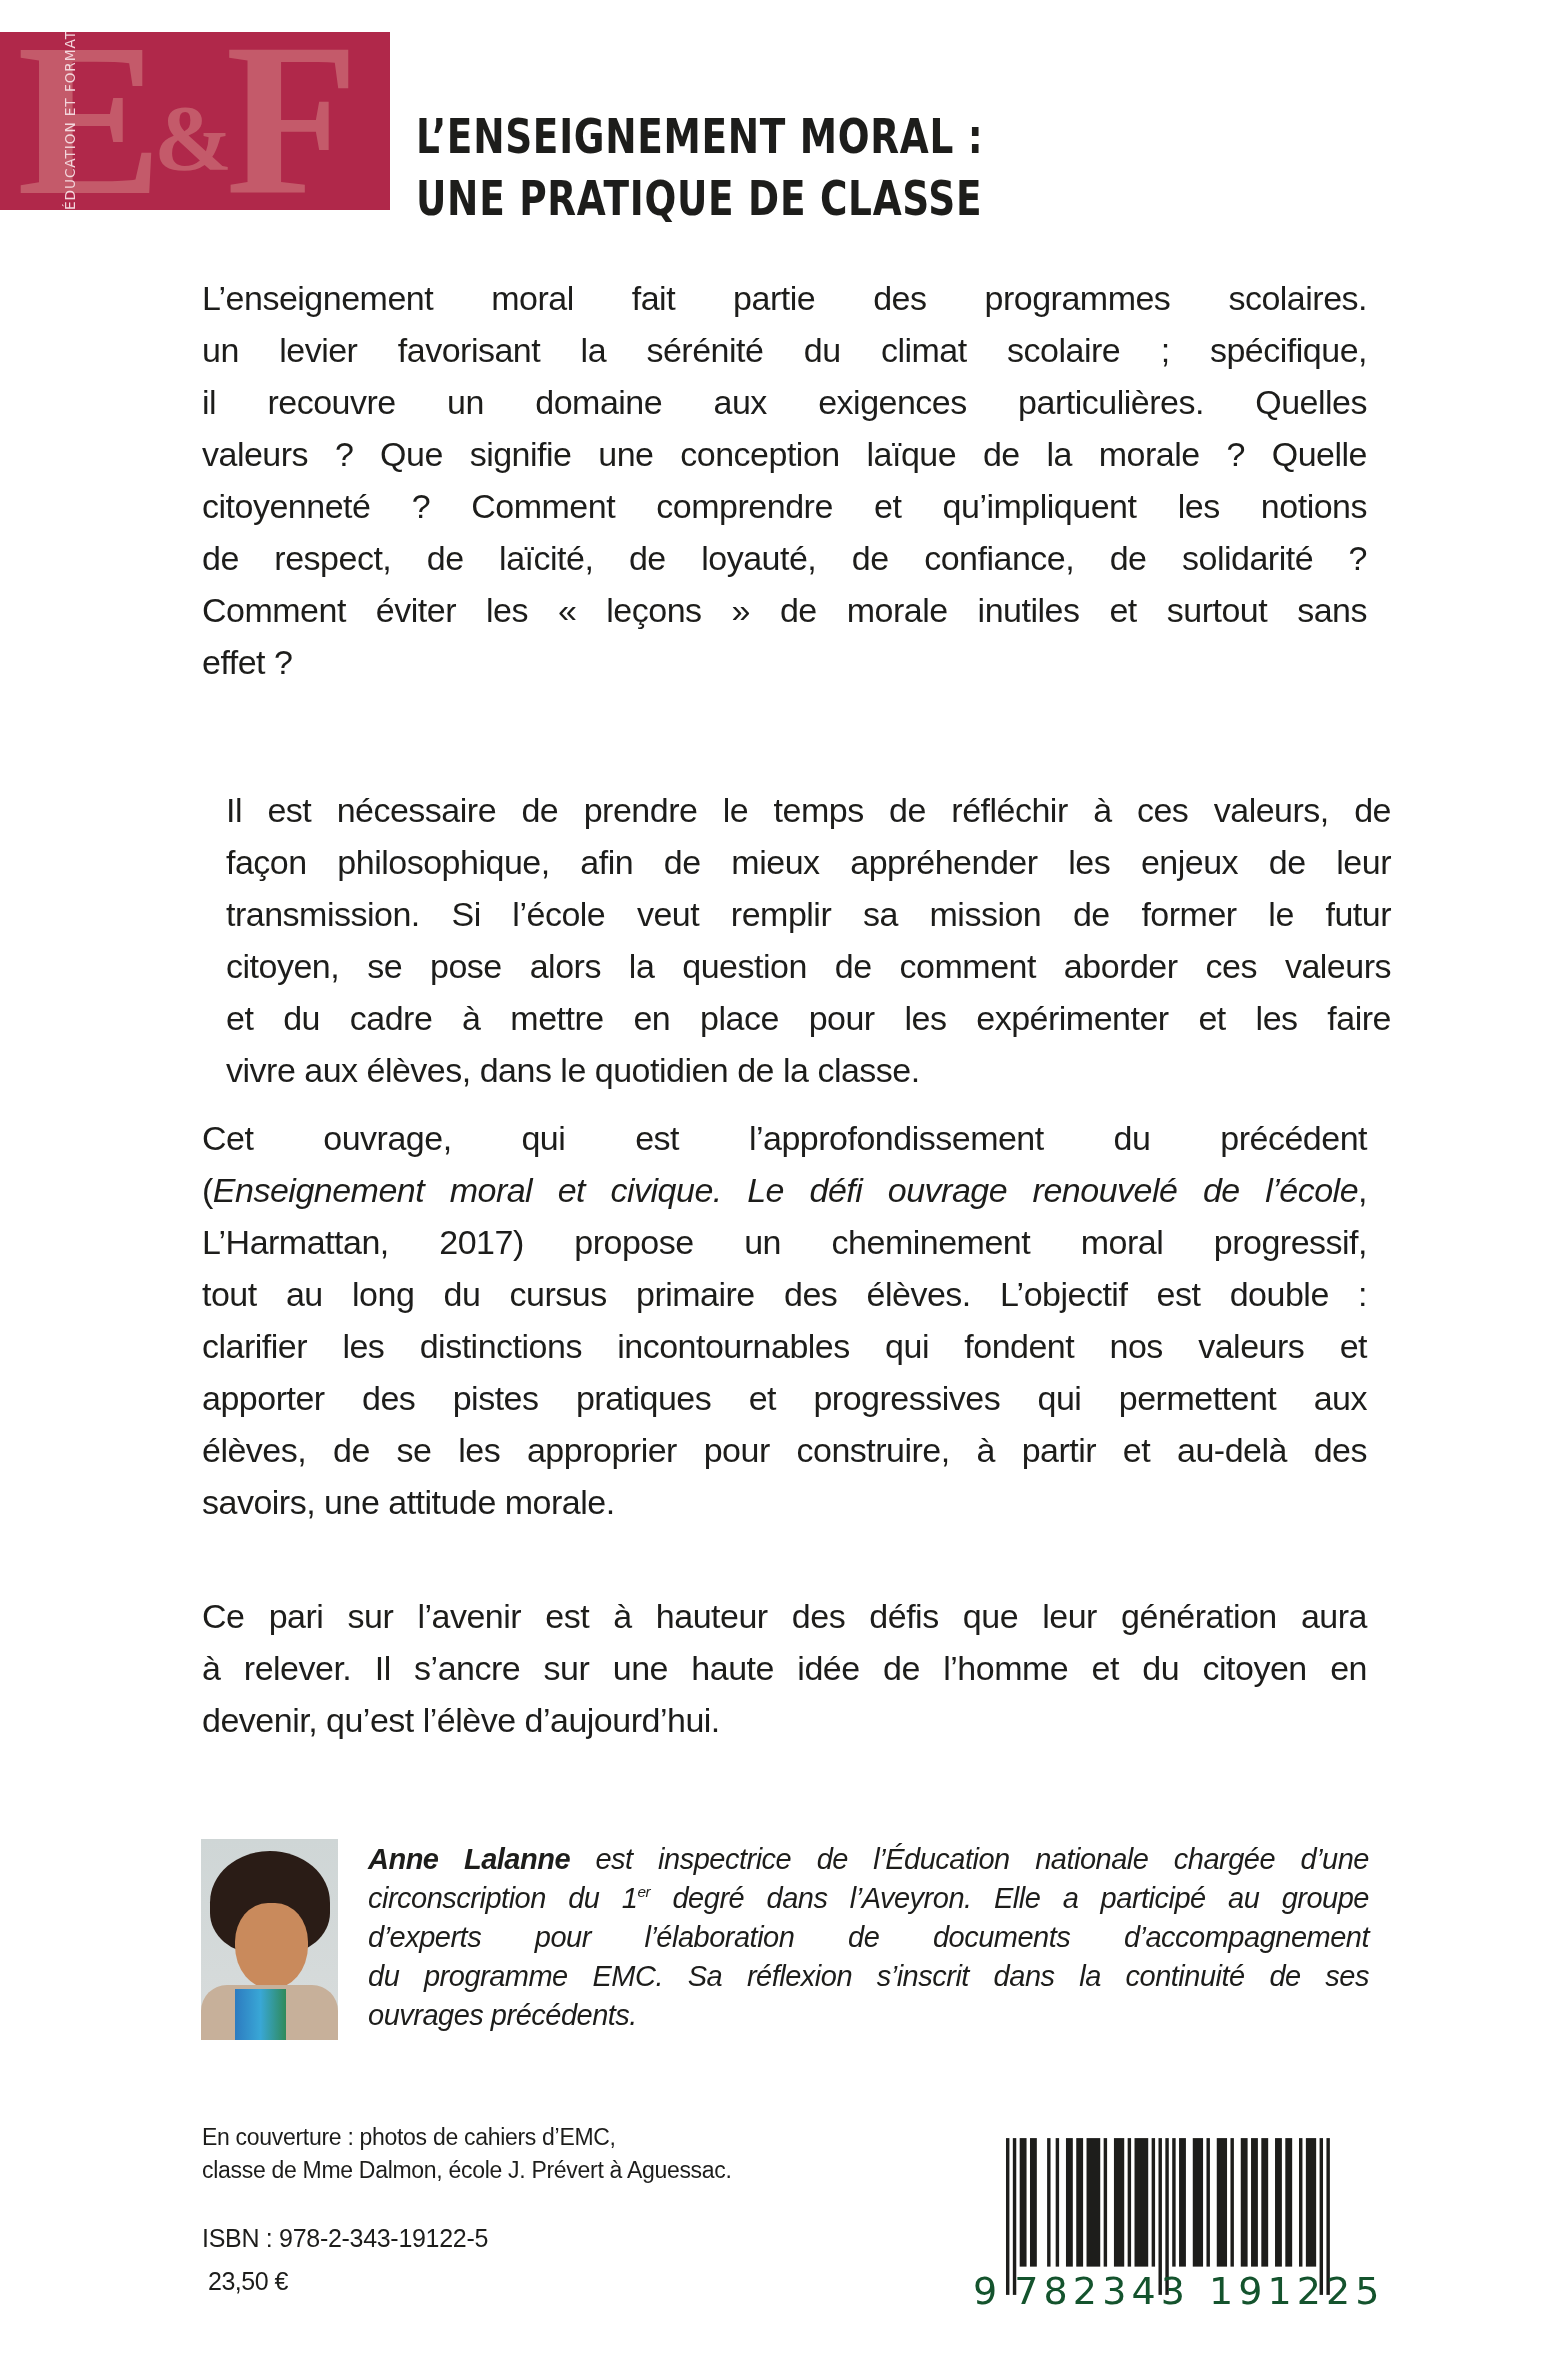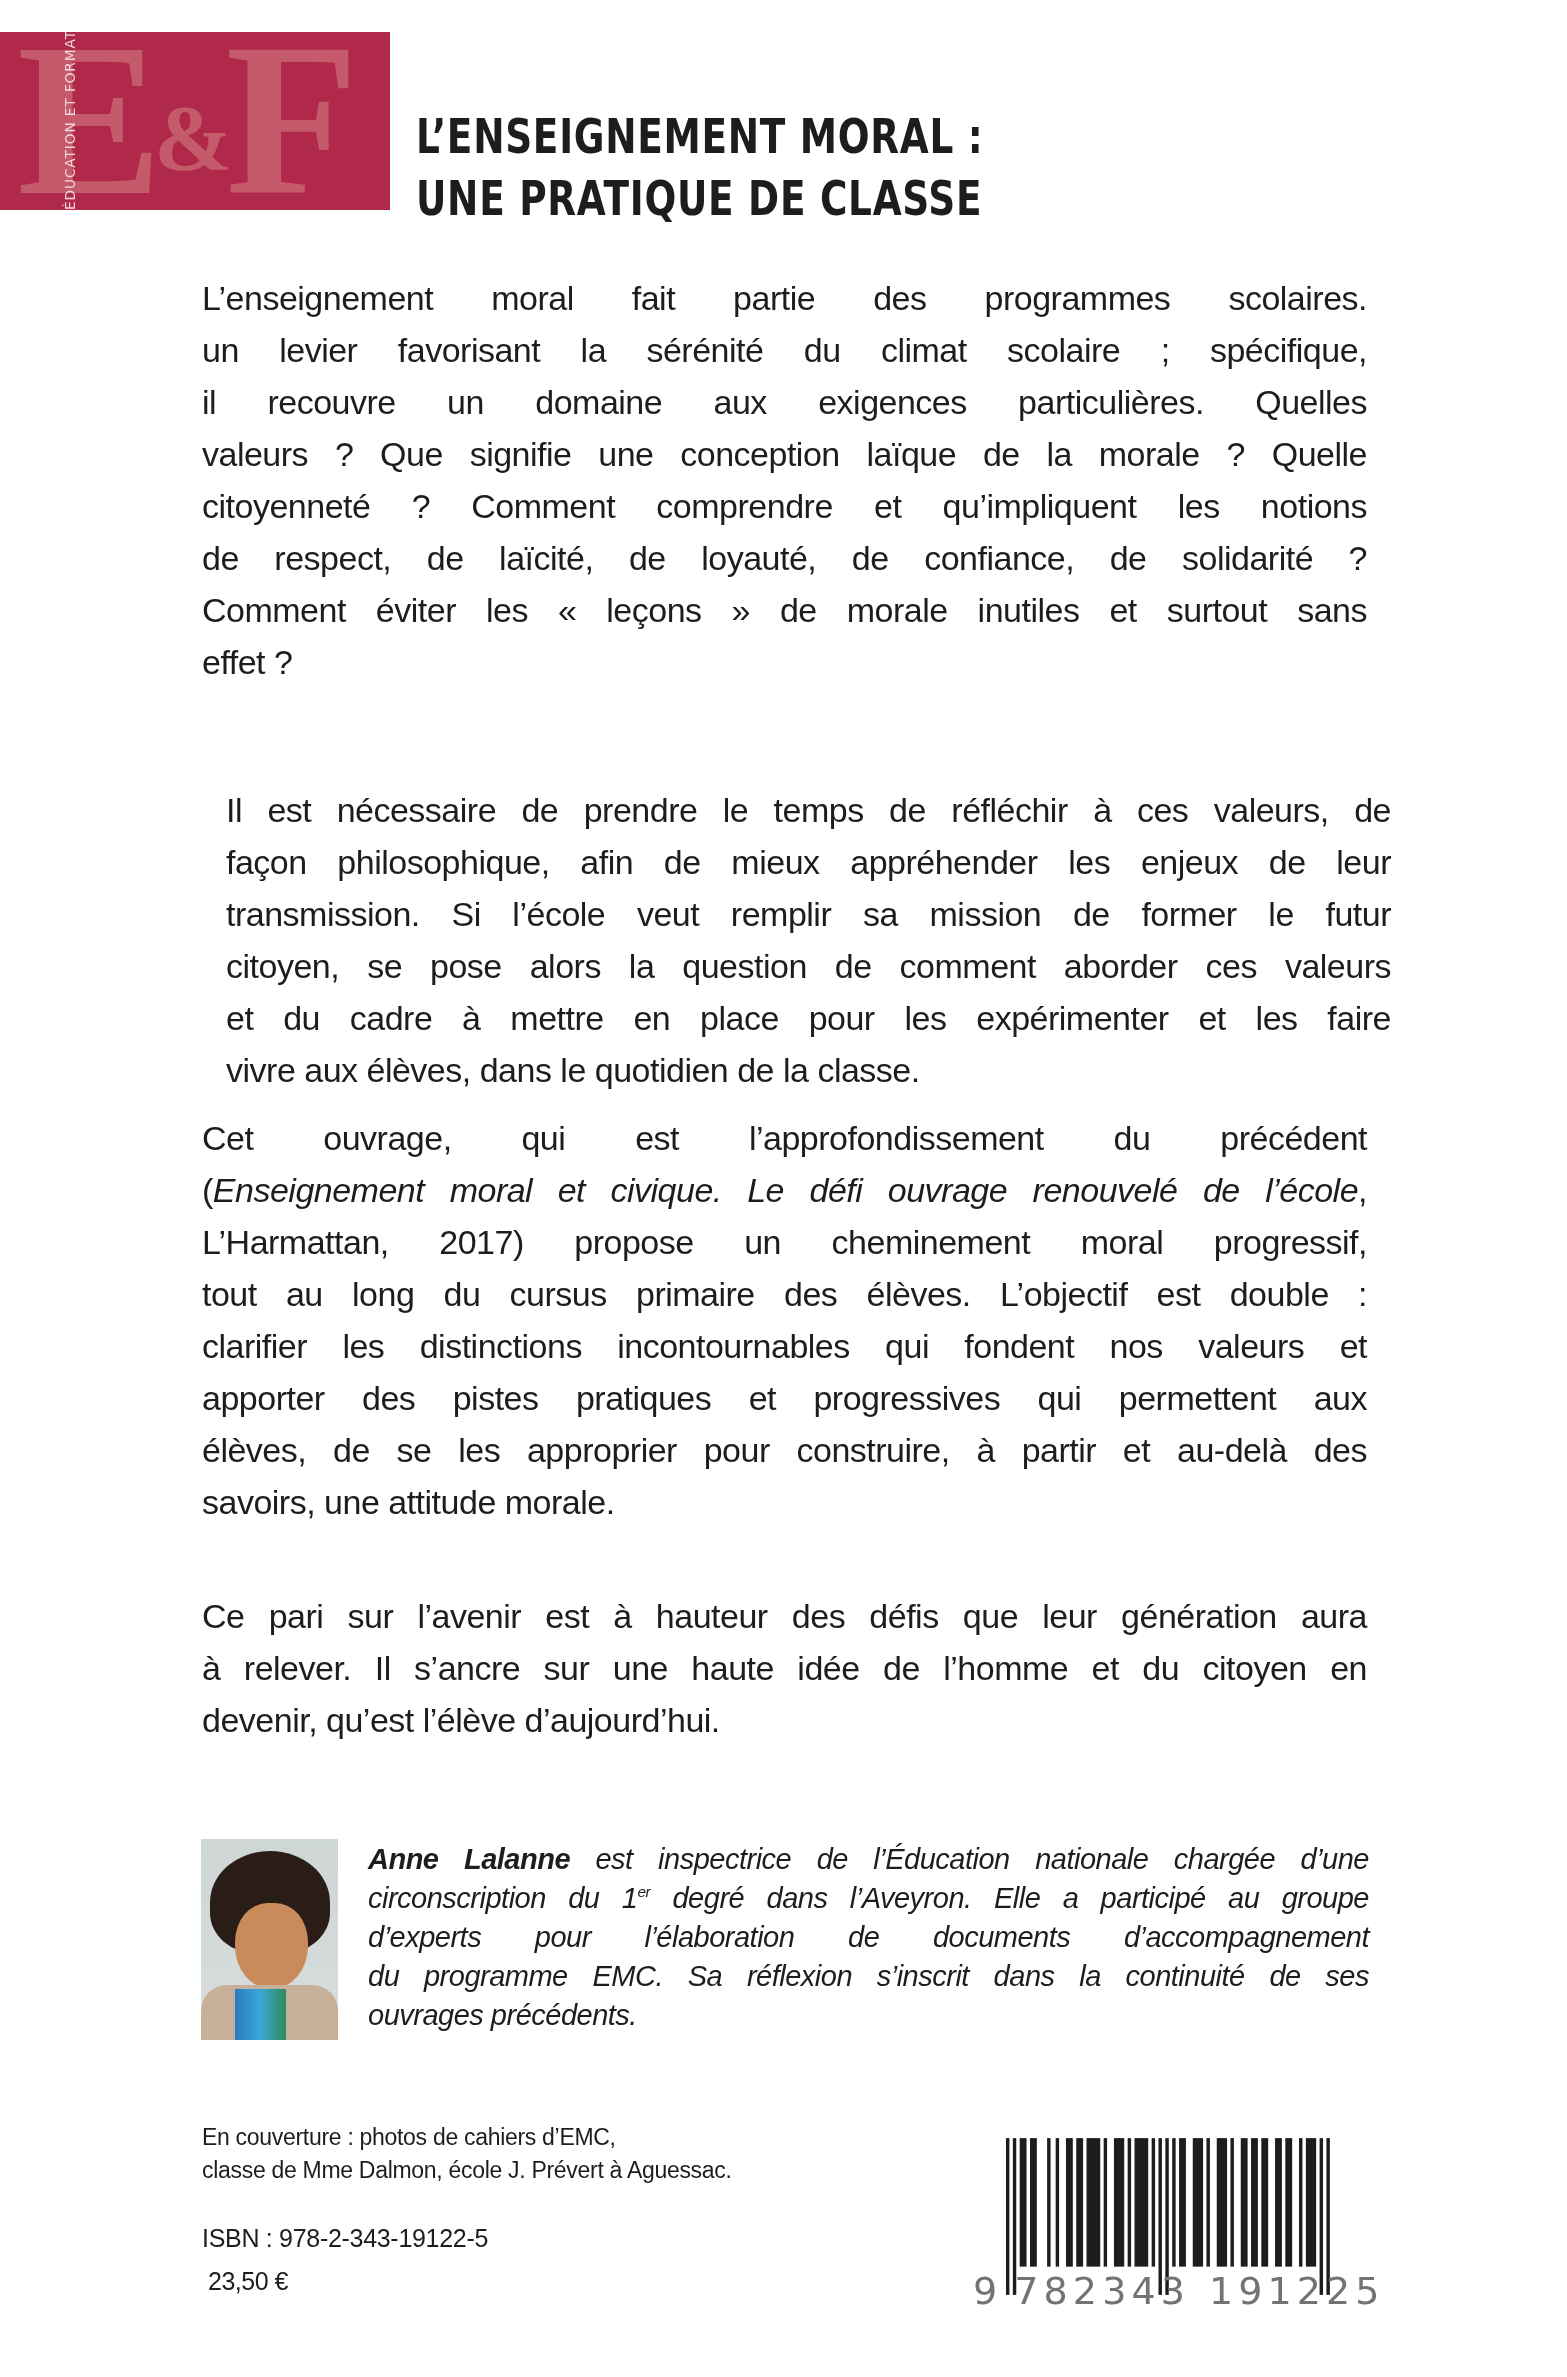--- a/index.html
+++ b/index.html
@@ -37,21 +37,21 @@
   .bio .line { display: block; white-space: nowrap; text-align: justify; text-align-last: justify; height: 39px; }
   .bio .line.last { text-align-last: left; }
   .bio b { font-weight: bold; }
   .bio sup { font-size: 15.4px; line-height: 0; }
   .credits { position: absolute; left: 202px; top: 2121px; font-size: 23px; line-height: 33px; letter-spacing: -0.3px; }
   .isbn { position: absolute; left: 202px; top: 2224px; font-size: 25px; letter-spacing: -0.3px; }
   .price { position: absolute; left: 202px; top: 2267px; font-size: 25px; letter-spacing: -0.5px; margin-left: 6px; }
   .barcode { position: absolute; left: 970px; top: 2138px; width: 377px; height: 163px; }
   .barcode svg { display: block; }
   .barcode-digits { position: absolute; left: 973px; top: 2269px; font-family: "DejaVu Sans", sans-serif;
-                    font-size: 38px; letter-spacing: 5.1px; color: #737373; white-space: nowrap; }
+                    font-size: 38px; letter-spacing: 5.1px; color: #14532d; white-space: nowrap; }
   .barcode-digits span { display: inline-block; }
 </style>
 </head>
 <body>
 
 <div class="logo-band">
   <div class="logo-letters"><span>E</span><span class="amp">&amp;</span><span>F</span></div>
   <div class="logo-vertical">ÉDUCATION ET FORMATION</div>
 </div>
 

